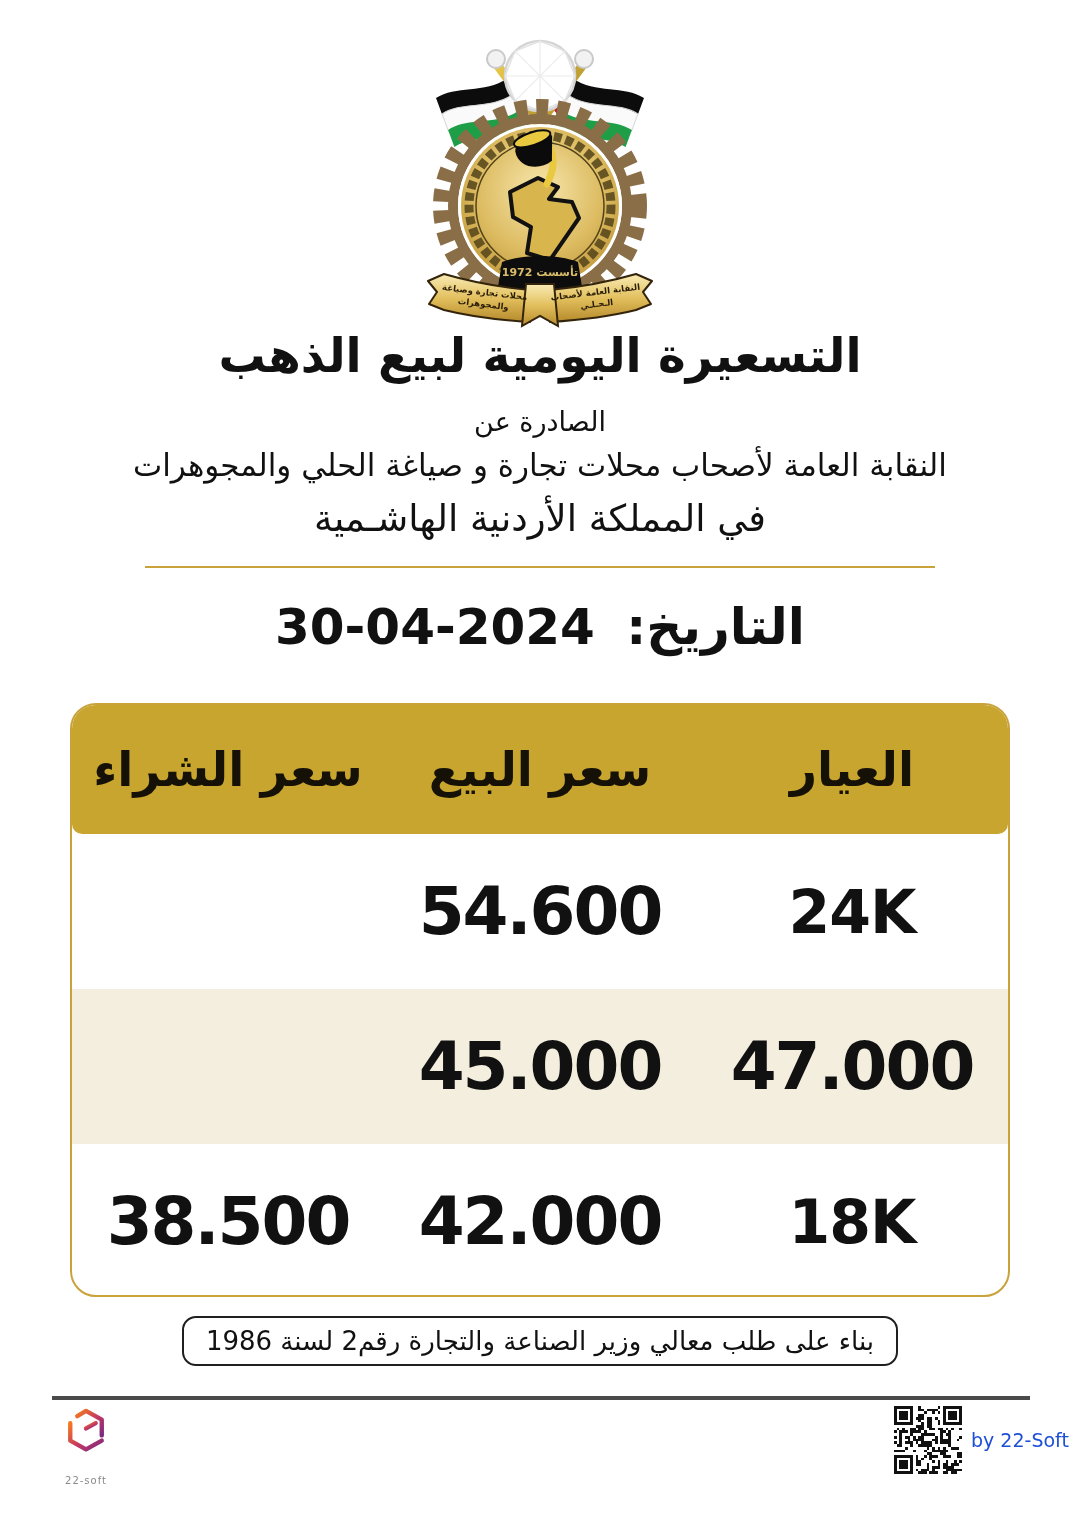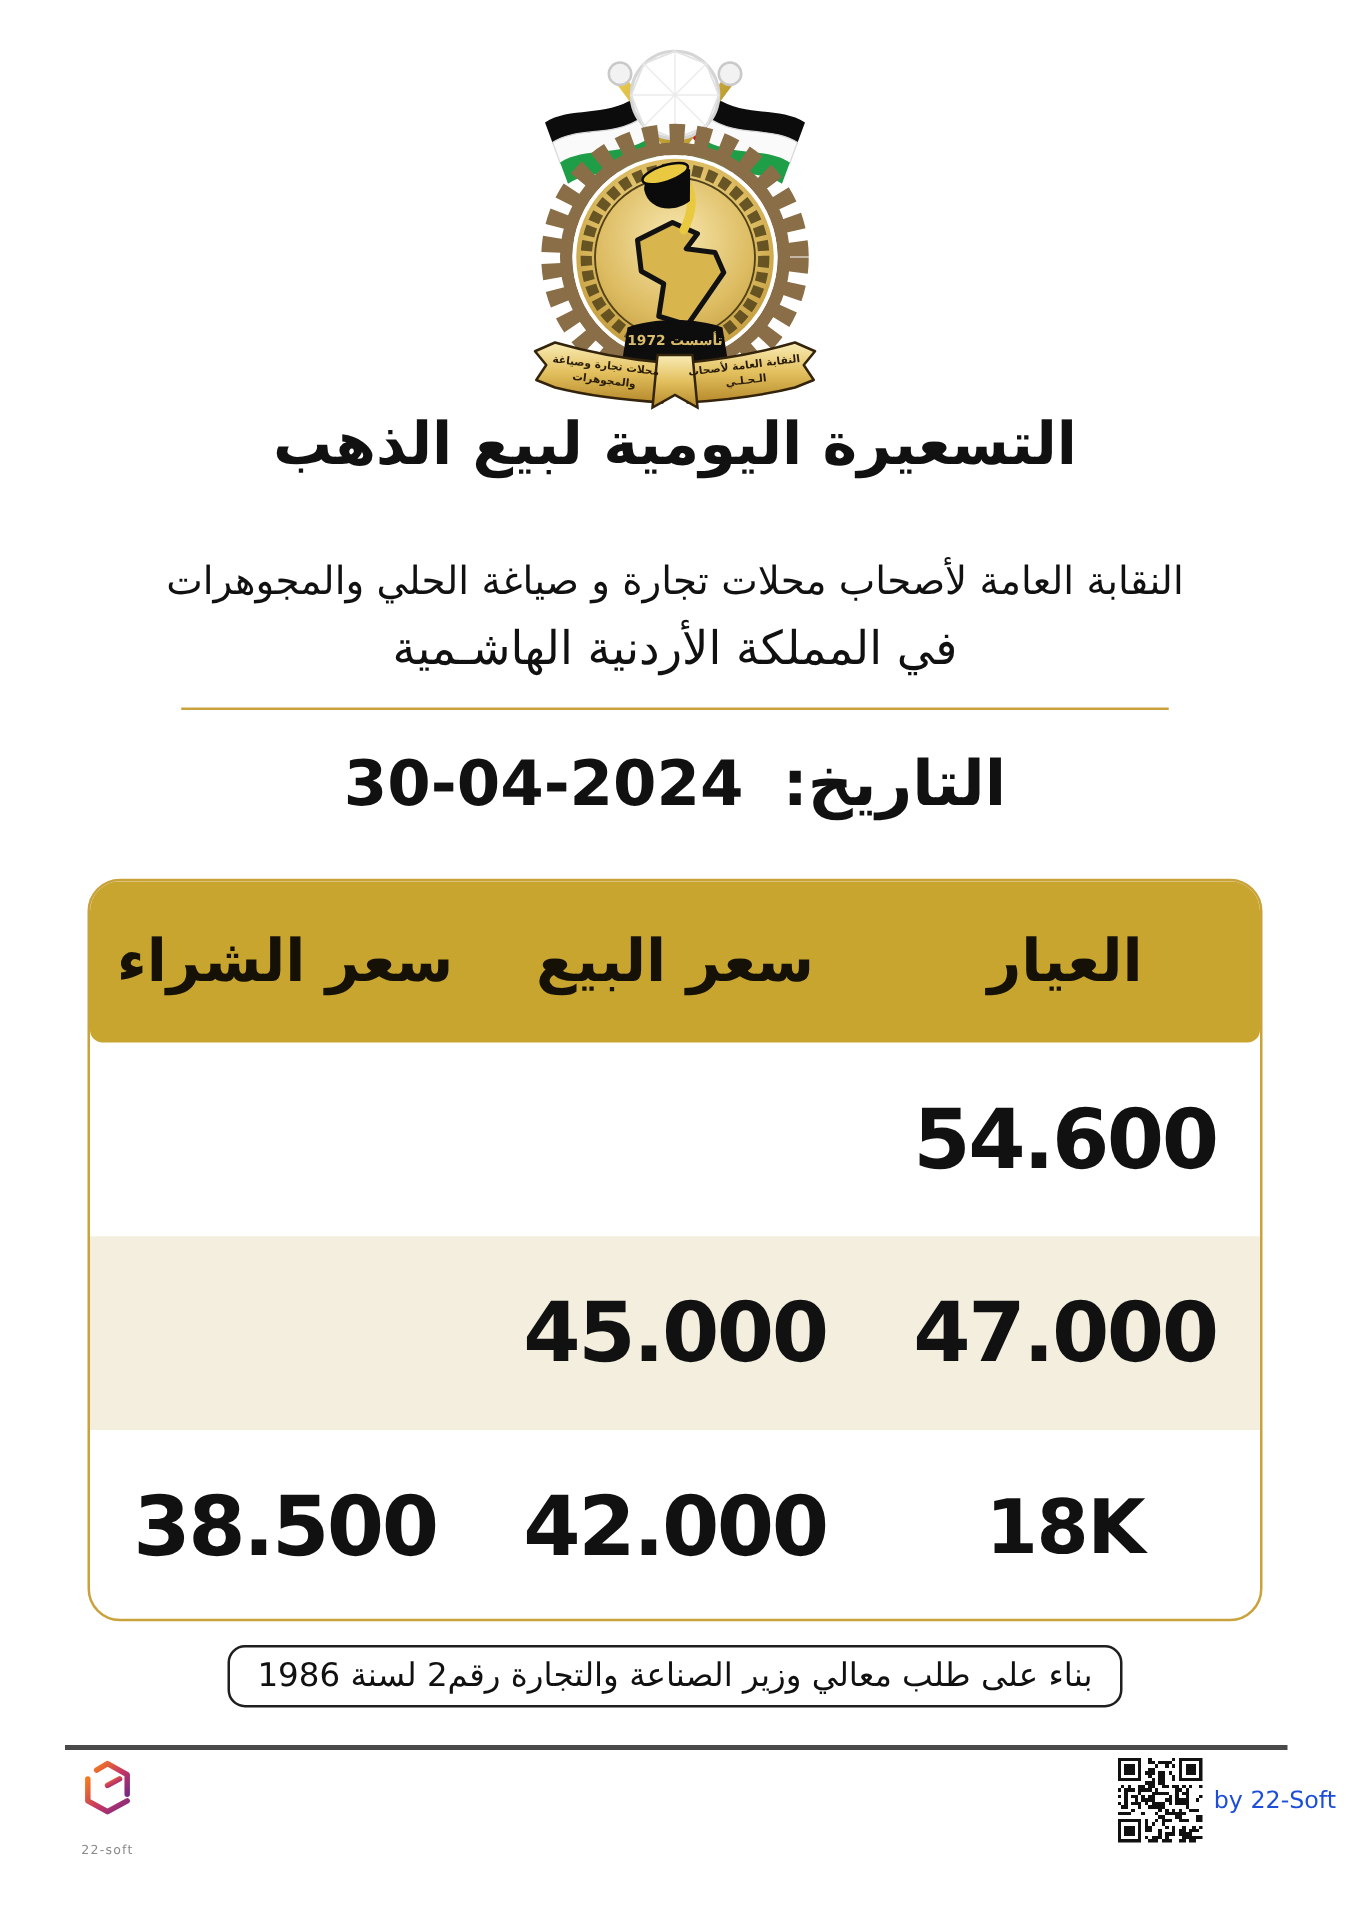--- a/index.html
+++ b/index.html
@@ -125,37 +125,39 @@
         <text x="186" y="287" text-anchor="middle" font-size="8.5" font-weight="bold" fill="#2A1D06">الـحـلـي</text>
       </g>
       <g transform="rotate(7 74 278)" direction="rtl">
         <text x="74" y="275" text-anchor="middle" font-size="8.5" font-weight="bold" fill="#2A1D06">محلات تجارة وصياغة</text>
         <text x="74" y="287" text-anchor="middle" font-size="8.5" font-weight="bold" fill="#2A1D06">والمجوهرات</text>
       </g>
     </g>
   </svg>
 
   <div class="abs ctr title">التسعيرة اليومية لبيع الذهب</div>
+  <div class="abs ctr issued">الصادرة عن</div>
   <div class="abs ctr org">النقابة العامة لأصحاب محلات تجارة و صياغة الحلي والمجوهرات</div>
   <div class="abs ctr country">في المملكة الأردنية الهاشـمية</div>
   <div class="abs gold-sep"></div>
 
   <div class="abs ctr date-line">
     <span>التاريخ:</span>
     <span class="dval" dir="ltr">30-04-2024</span>
   </div>
 
   <div class="abs price-table">
     <div class="thead">
       <div class="th">العيار</div>
       <div class="th">سعر البيع</div>
       <div class="th">سعر الشراء</div>
     </div>
 
     <div class="trow">
+      <div class="cell-karat">24K</div>
       <div class="cell-num">54.600</div>
     </div>
 
     <div class="trow alt">
       <div class="cell-num">47.000</div>
       <div class="cell-num">45.000</div>
     </div>
 
     <div class="trow">
       <div class="cell-karat">18K</div>

